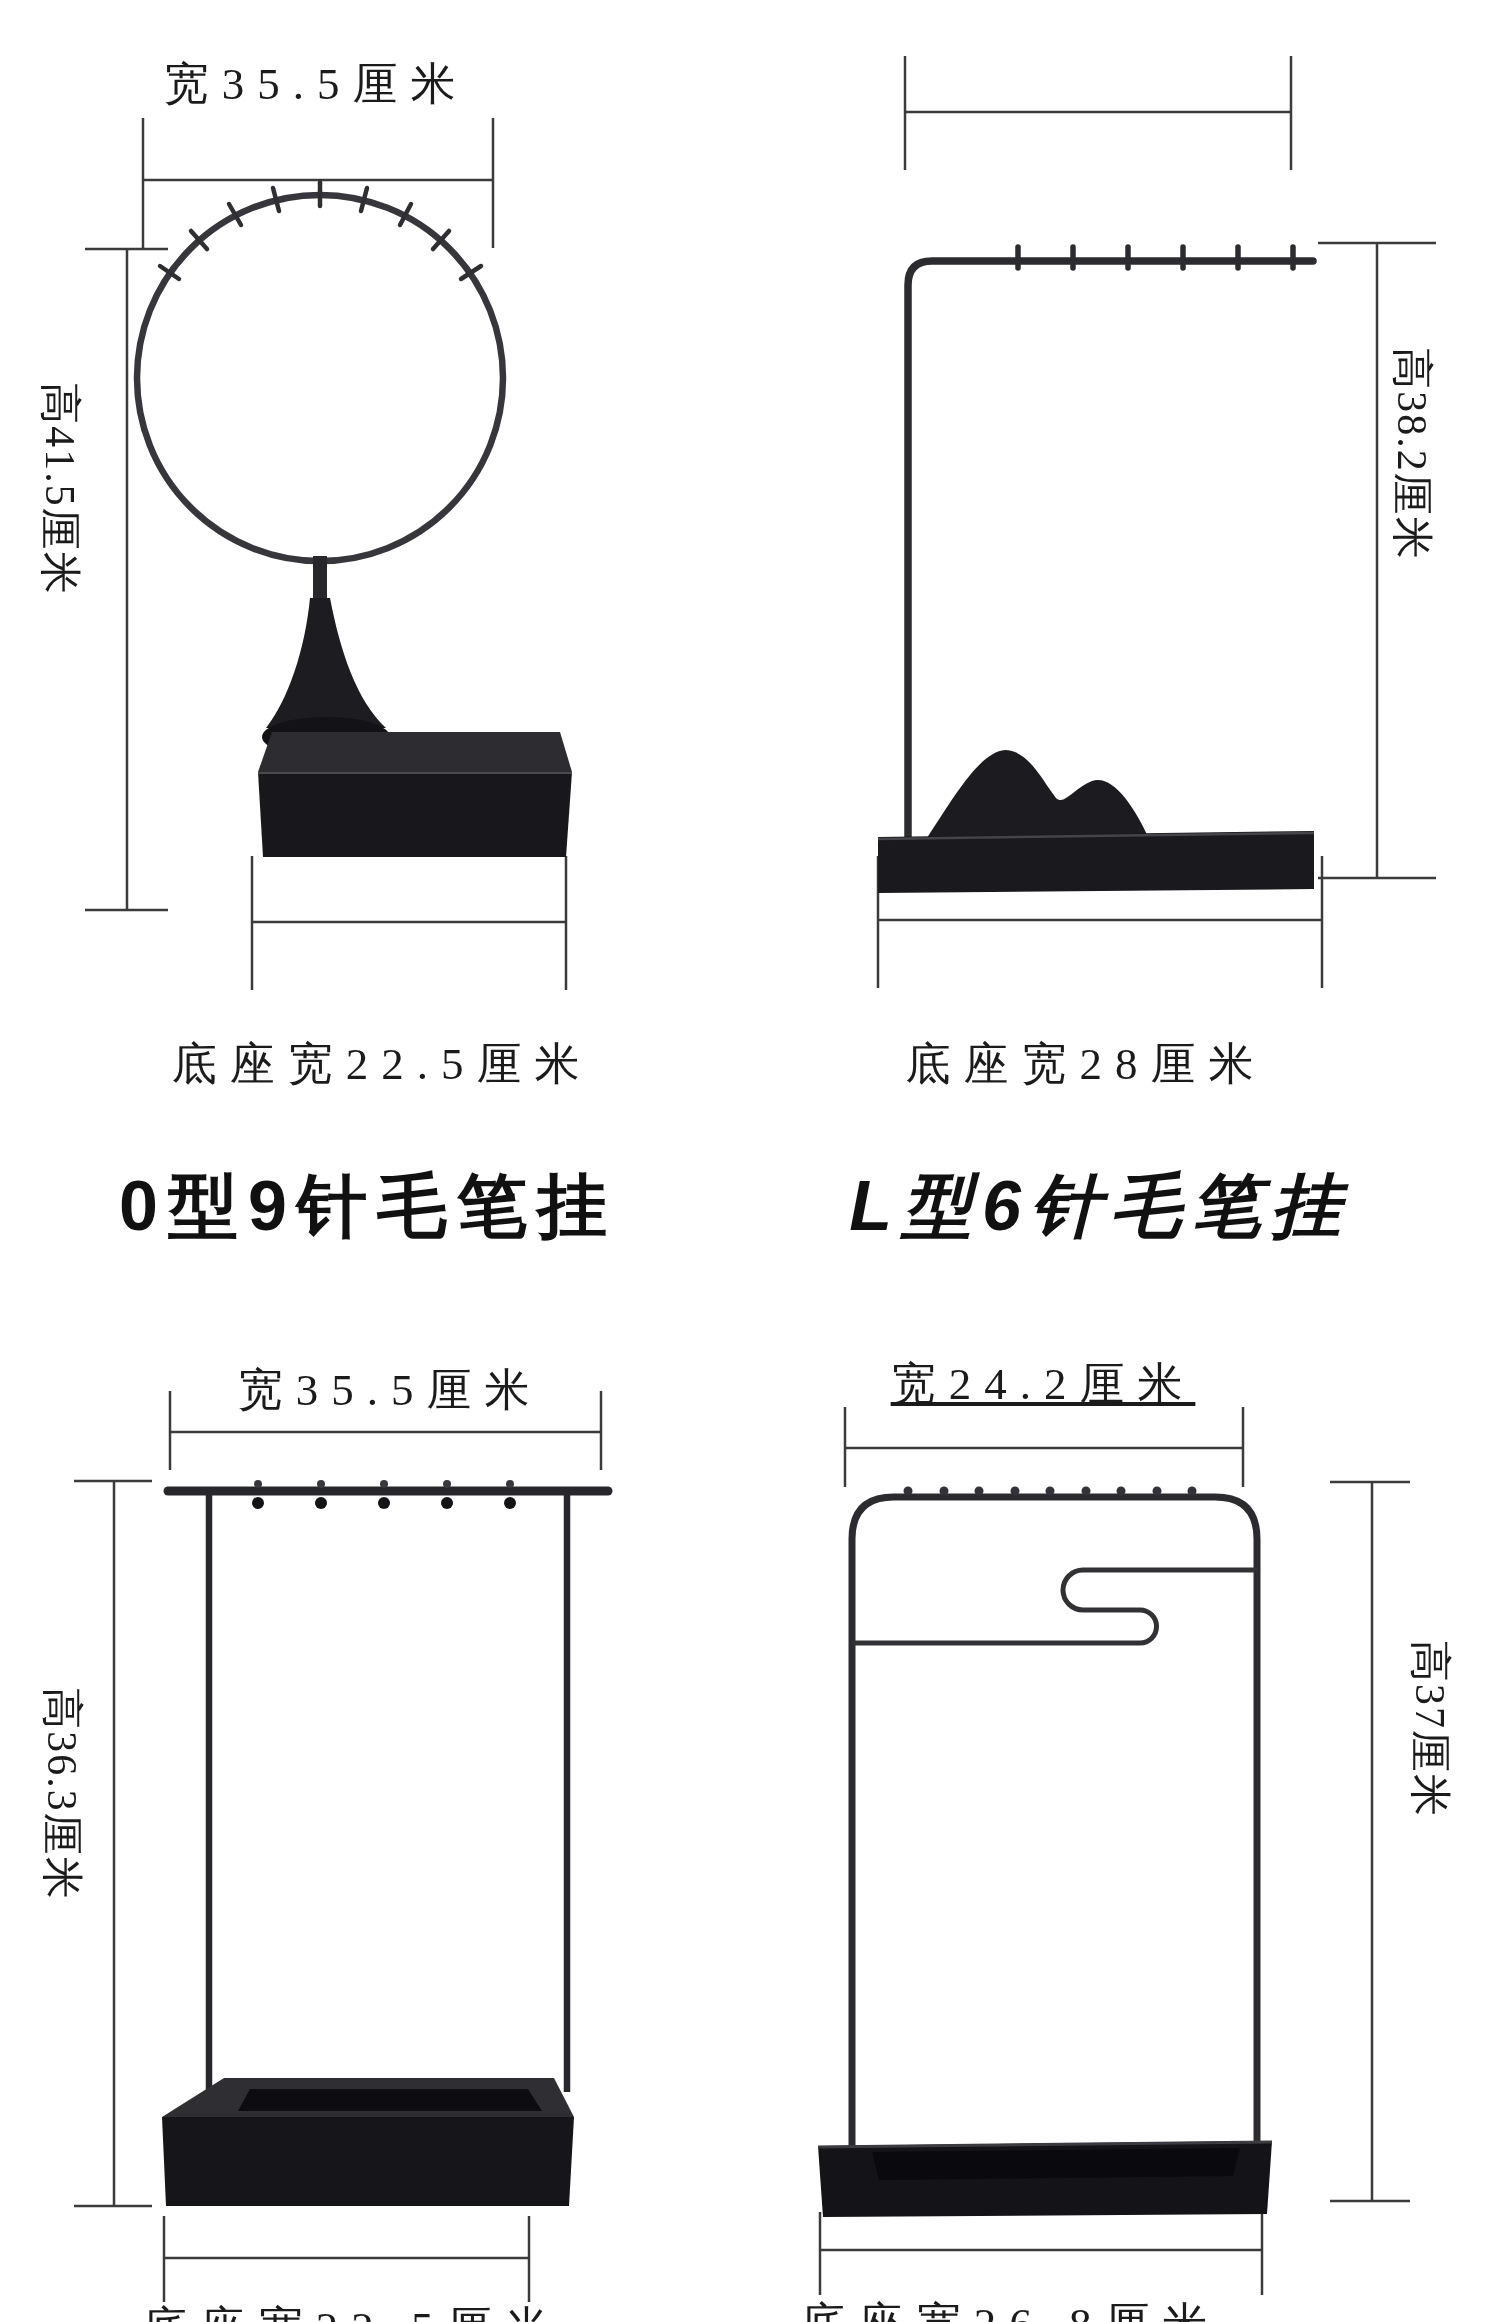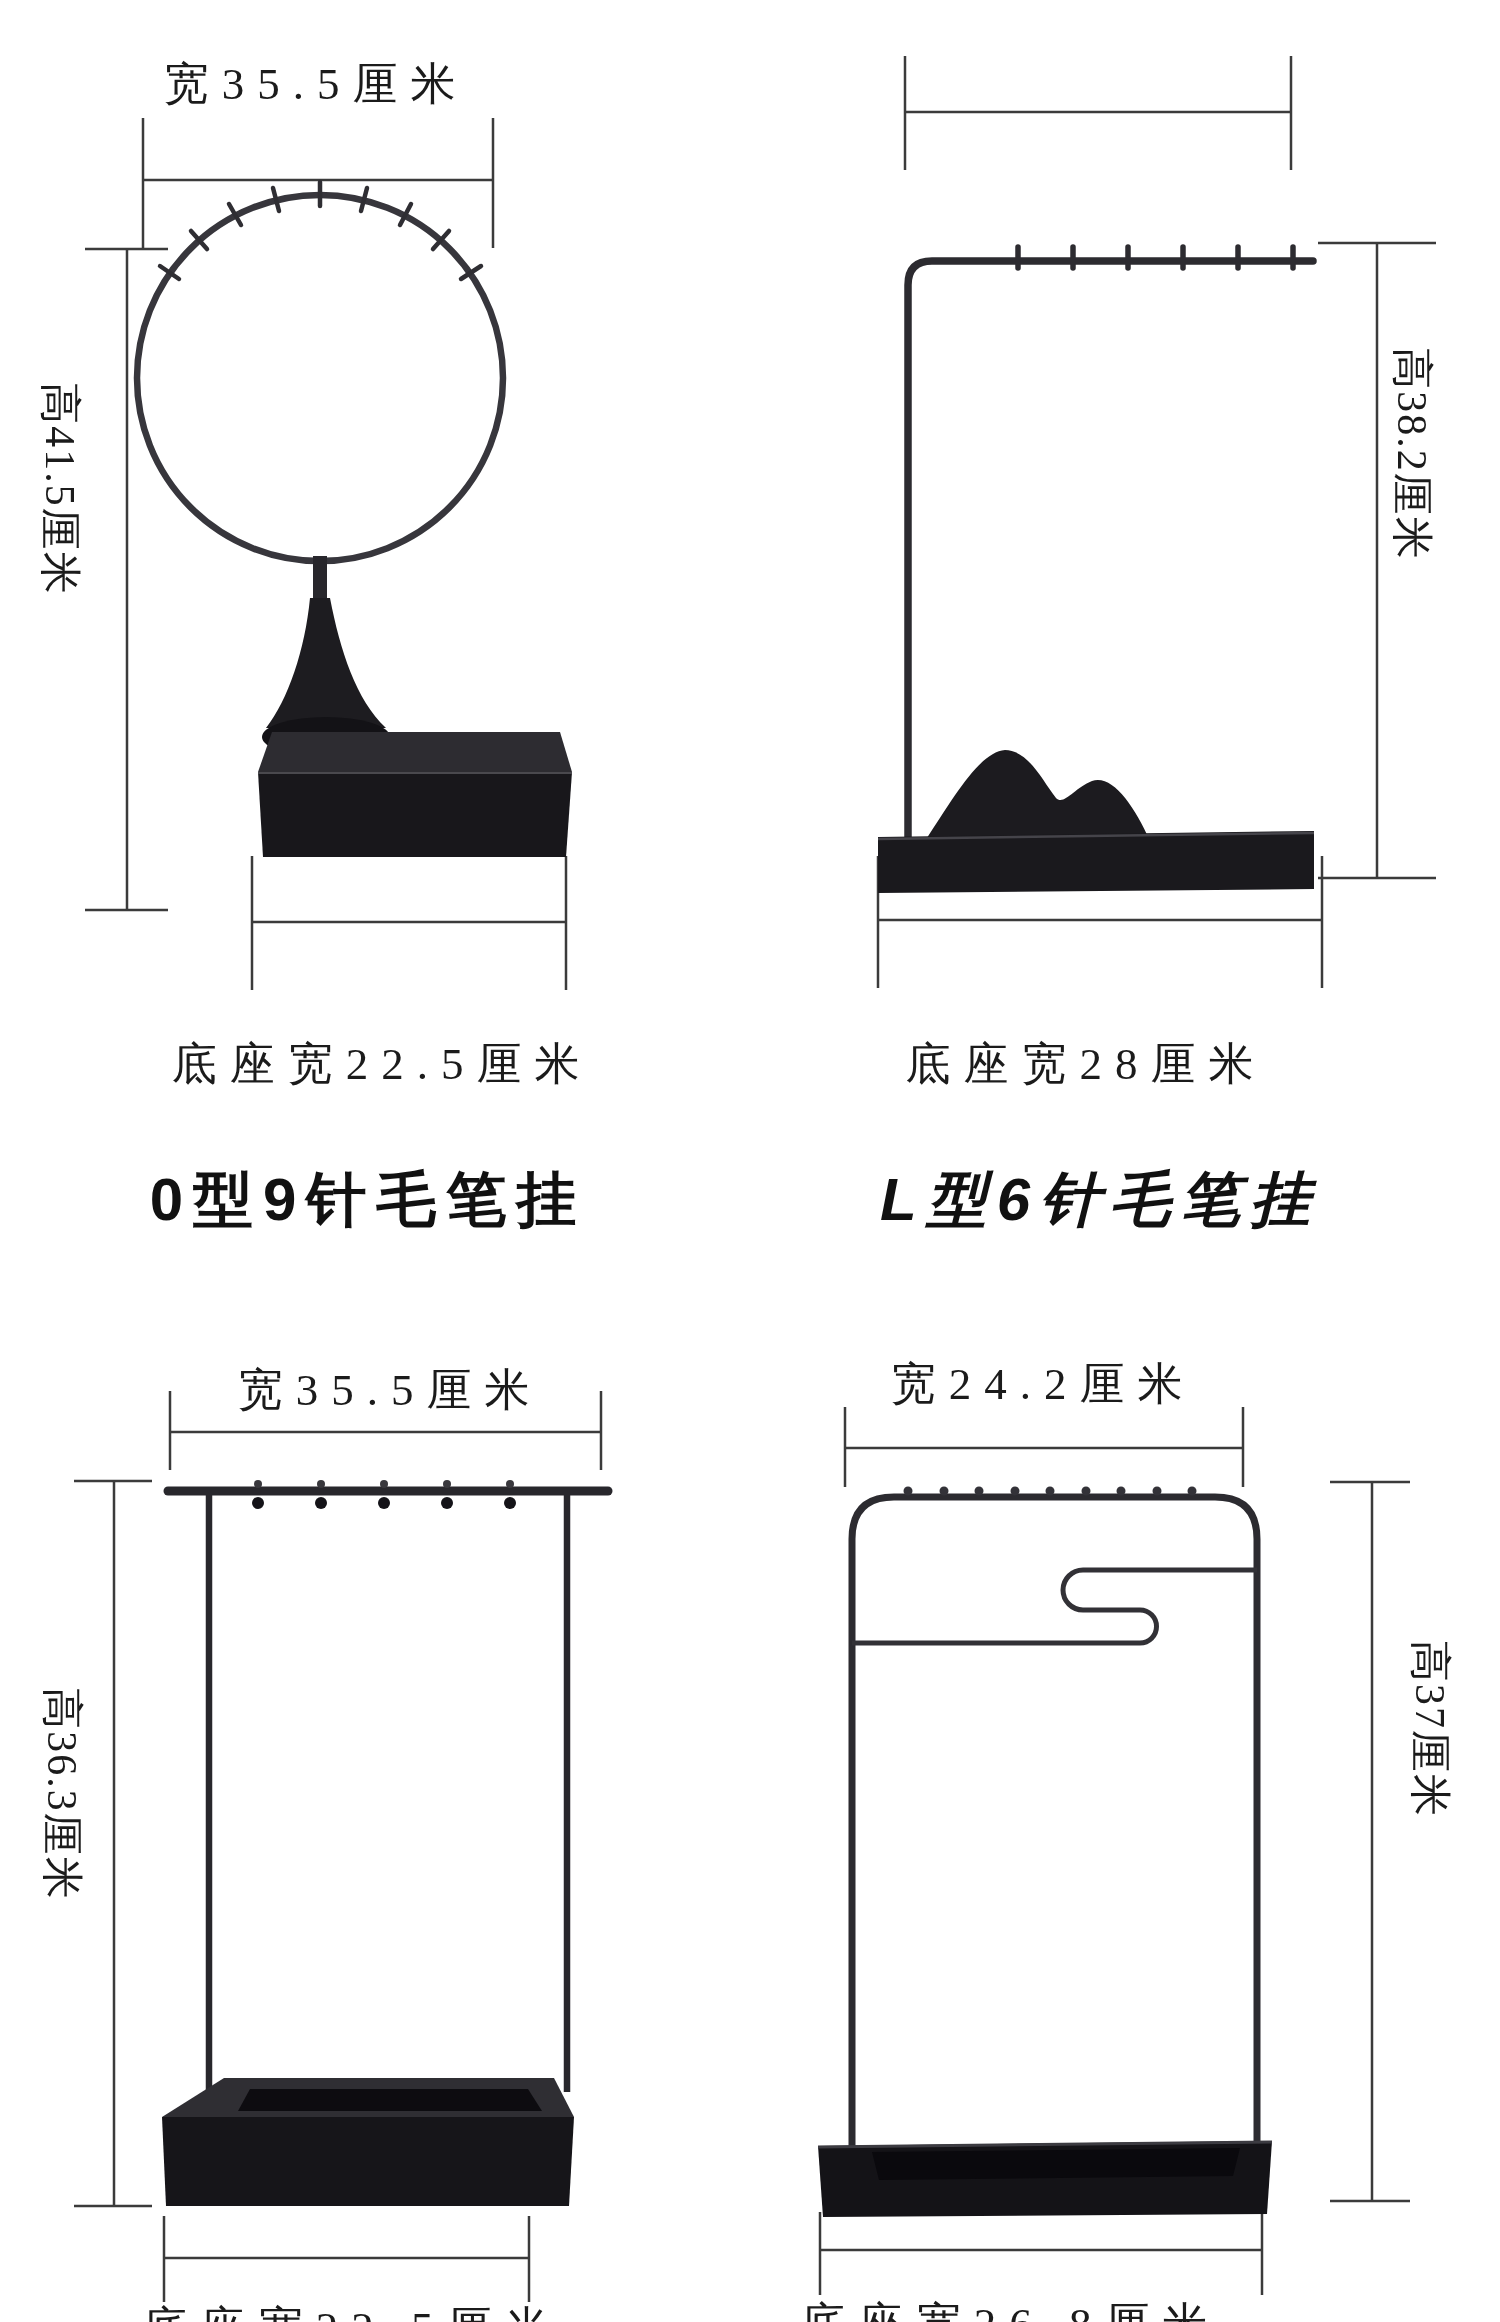--- a/index.html
+++ b/index.html
@@ -26,21 +26,21 @@
     color:#1b1b1b;
     text-align:center;
     white-space:nowrap;
     transform:rotate(90deg);
     transform-origin:center center;
   }
   .title-label{
     position:absolute;
     font-family:"Liberation Sans","DejaVu Sans",sans-serif;
     font-weight:700;
-    font-size:60px;
+    font-size:70px;
     letter-spacing:10px;
     color:#111;
     text-align:center;
     white-space:nowrap;
   }
 </style>
 </head>
 <body>
 
 <div class="canvas">
@@ -235,21 +235,21 @@
   <div class="dim-label" style="left:72px;top:1034px;width:620px;">底座宽22.5厘米</div>
 
   <div class="dim-label" style="left:776px;top:1034px;width:620px;">底座宽28厘米</div>
 
   <div class="title-label" style="left:18px;top:1160px;width:700px;">0型9针毛笔挂</div>
 
   <div class="title-label" style="left:750px;top:1160px;width:700px;font-style:italic;">L型6针毛笔挂</div>
 
   <div class="dim-label" style="left:130px;top:1360px;width:520px;">宽35.5厘米</div>
 
-  <div class="dim-label" style="left:783px;top:1354px;width:520px;">宽24.2厘米</div>
+  <div class="dim-label" style="left:783px;top:1354px;width:520px;text-decoration:underline;">宽24.2厘米</div>
 
   <div class="v-label" style="left:-118px;top:1766px;width:360px;">高36.3厘米</div>
 
   <div class="v-label" style="left:1280px;top:1701px;width:300px;">高37厘米</div>
 
   <div class="dim-label" style="left:42px;top:2298px;width:620px;">底座宽22.5厘米</div>
 
   <div class="dim-label" style="left:700px;top:2294px;width:620px;">底座宽26.8厘米</div>
 
 </div>

